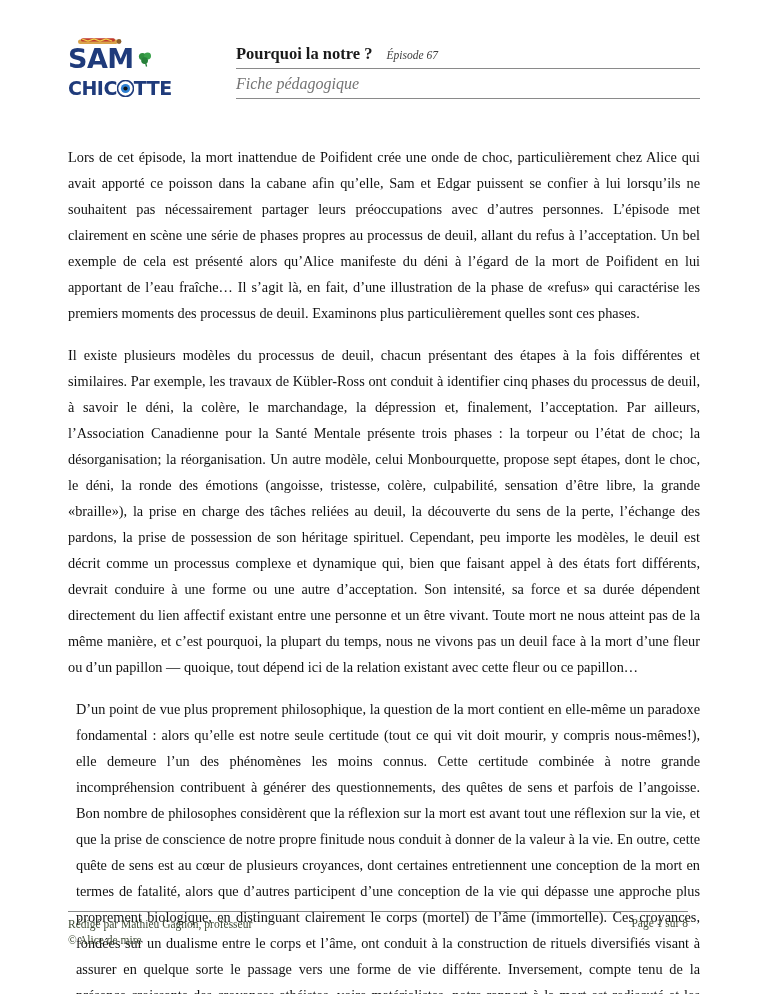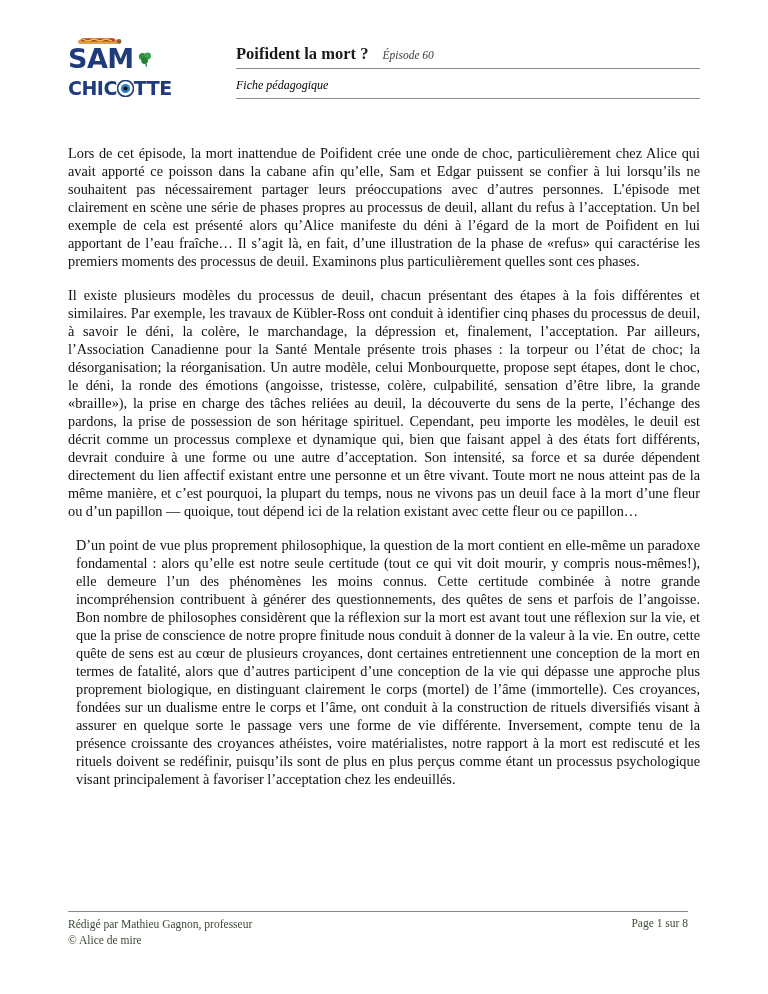--- a/index.html
+++ b/index.html
@@ -104,32 +104,32 @@
     font-size: 11.5px;
     color: #3b3b3b;
   }
   .subtitle-line {
     border-bottom: 1px solid #8a8a8a;
     padding: 6px 0 5px 0;
   }
   .subtitle {
     font-family: "Liberation Serif", serif;
     font-style: italic;
-    font-size: 12px;
-    color: #000000;
+    font-size: 16px;
+    color: #737373;
   }
 
   
   .content {
     margin-top: 26px;
   }
   .content p {
     margin: 0 0 16px 0;
     font-size: 14.3px;
-    line-height: 18px;
+    line-height: 26px;
     text-align: justify;
     color: #111111;
   }
   .content p:last-child { margin-bottom: 0; margin-left: 8px; }
 
   
   .footer {
     position: absolute;
     left: 68px;
     right: 80px;
@@ -187,22 +187,22 @@
             <circle cx="8.5" cy="8.5" r="8" fill="#ffffff" stroke="#1f3b7b" stroke-width="1.6"></circle>
             <circle cx="8.5" cy="8.5" r="4.6" fill="#2e7fd1"></circle>
             <circle cx="8.5" cy="8.5" r="2.1" fill="#111111"></circle>
           </svg>
         </span><span>TTE</span>
       </div>
     </div>
 
     <div class="title-block">
       <div class="title-line">
-        <span class="doc-title">Poifident la mort ?</span>
-        <span class="episode">Épisode 60</span>
+        <span class="doc-title">Pourquoi la notre ?</span>
+        <span class="episode">Épisode 67</span>
       </div>
       <div class="subtitle-line">
         <span class="subtitle">Fiche pédagogique</span>
       </div>
     </div>
 
   </div>
 
   <div class="content">
     <p>Lors de cet épisode, la mort inattendue de Poifident crée une onde de choc, particulièrement chez Alice qui avait apporté ce poisson dans la cabane afin qu’elle, Sam et Edgar puissent se confier à lui lorsqu’ils ne souhaitent pas nécessairement partager leurs préoccupations avec d’autres personnes. L’épisode met clairement en scène une série de phases propres au processus de deuil, allant du refus à l’acceptation. Un bel exemple de cela est présenté alors qu’Alice manifeste du déni à l’égard de la mort de Poifident en lui apportant de l’eau fraîche… Il s’agit là, en fait, d’une illustration de la phase de «refus» qui caractérise les premiers moments des processus de deuil. Examinons plus particulièrement quelles sont ces phases.</p>

